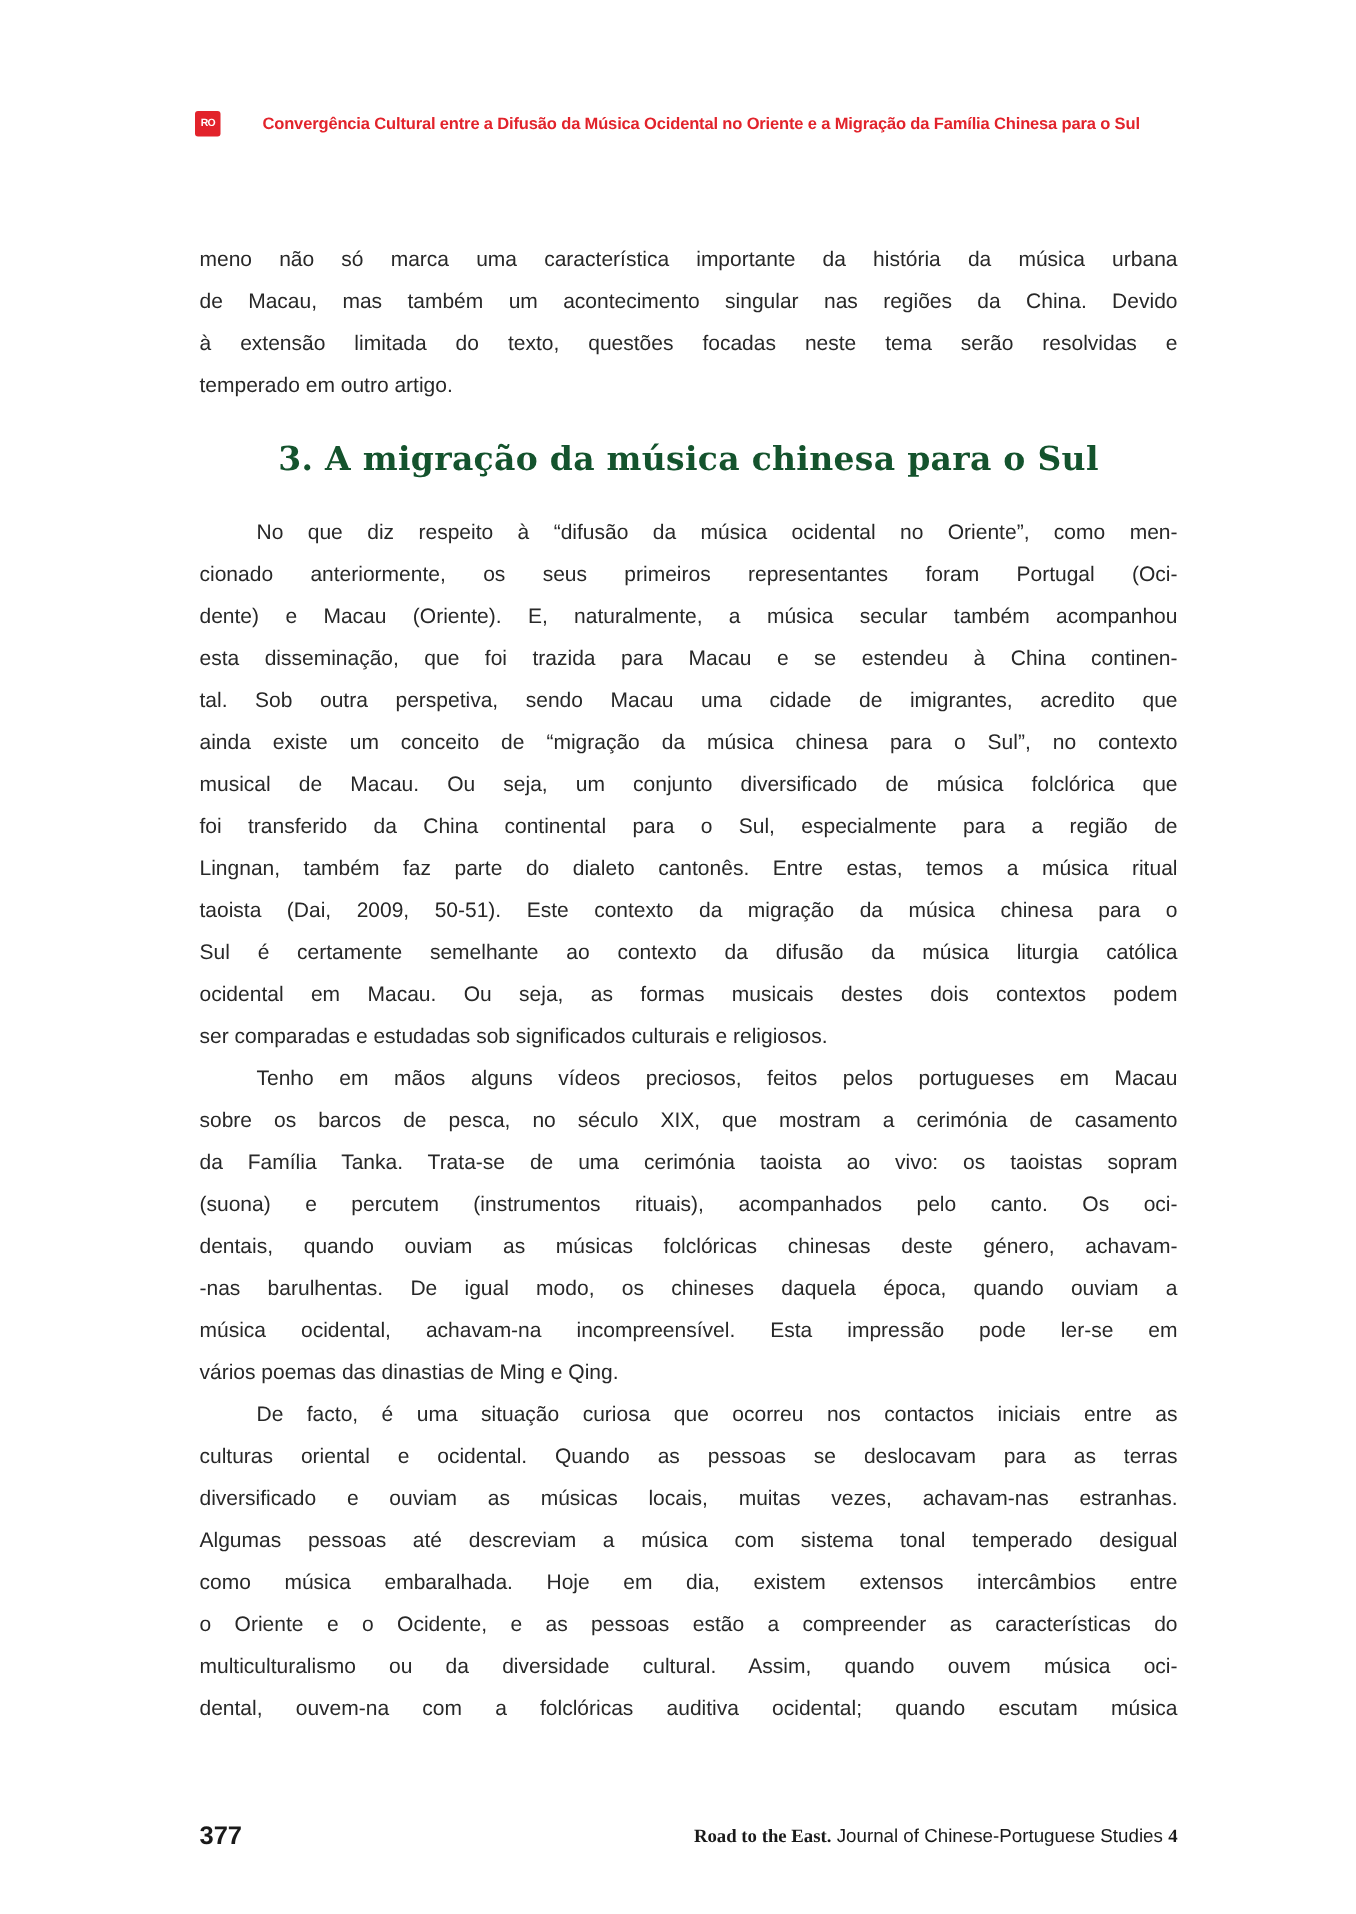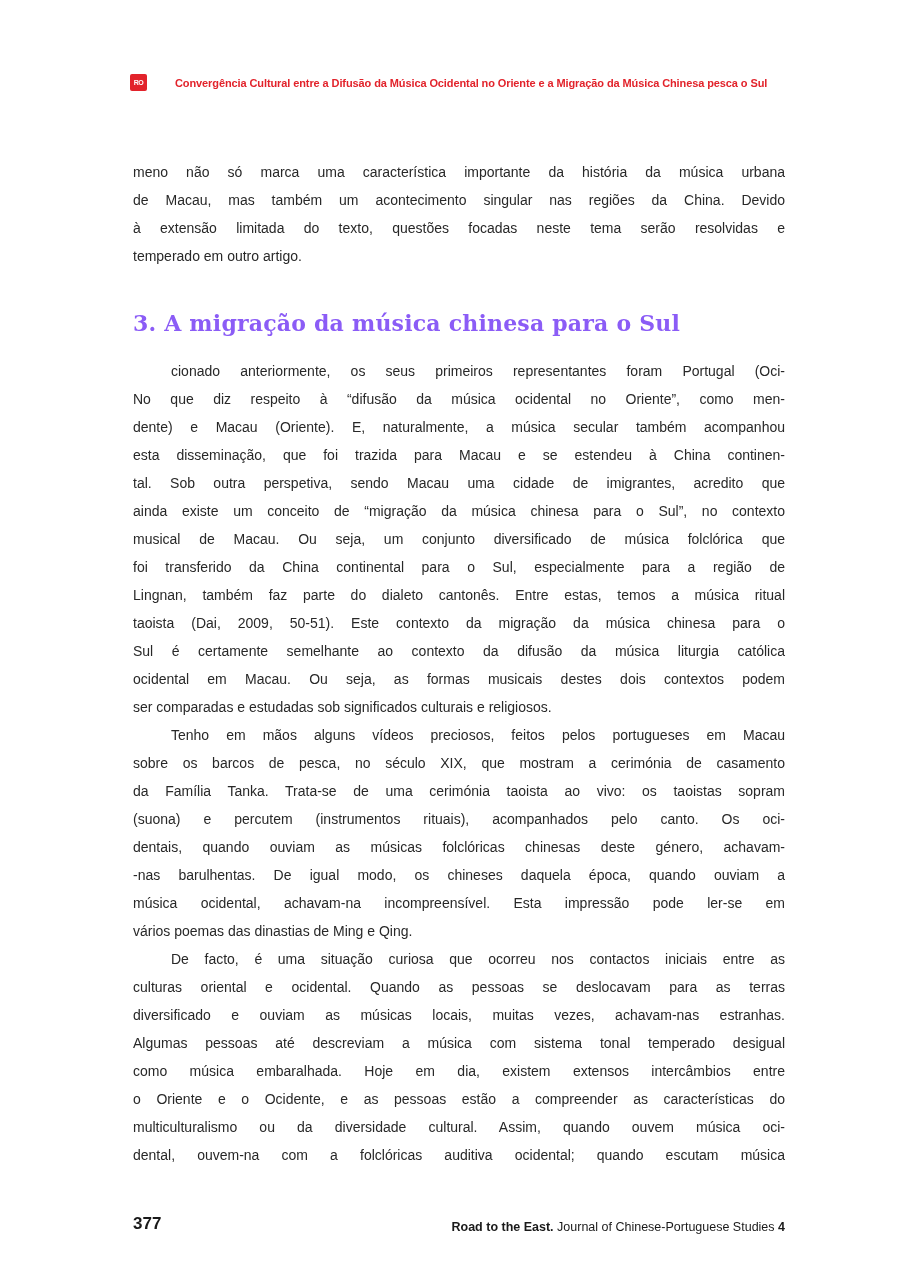--- a/index.html
+++ b/index.html
@@ -59,66 +59,67 @@
     text-align: justify;
     text-align-last: justify;
     white-space: normal;
   }
   .line-last { text-align-last: left; }
   .paragraph.indented .line:first-child { text-indent: 38px; }
 
   .section-heading {
     font-family: "DejaVu Serif", serif;
     font-weight: bold;
-    color: #8b5cf6;
+    color: #14532d;
     font-size: 22px;
     line-height: 30px;
-    margin-top: 38px;
+    margin-top: 21px;
     margin-bottom: 19px;
     letter-spacing: 0.2px;
+    text-align: center;
   }
 
   
   .footer {
     position: absolute;
     top: 1214px;
     left: 133px;
     width: 652px;
     display: flex;
     justify-content: space-between;
-    align-items: flex-end;
+    align-items: center;
   }
   .page-number { font-size: 17px; font-weight: bold; color: #1a1a1a; }
   .journal-line { font-size: 12.5px; color: #1a1a1a; }
-  .journal-line .bold { font-weight: bold; }
+  .journal-line .bold { font-weight: bold; font-family: Liberation Serif, serif; }
 </style>
 </head>
 <body>
 
 <div class="page">
 
   <div class="header">
     <div class="logo">RO</div>
-    <div class="running-title">Convergência Cultural entre a Difusão da Música Ocidental no Oriente e a Migração da Música Chinesa pesca o Sul</div>
+    <div class="running-title">Convergência Cultural entre a Difusão da Música Ocidental no Oriente e a Migração da Família Chinesa para o Sul</div>
   </div>
 
   <div class="main">
 
     <div class="paragraph">
         <div class="line">meno não só marca uma característica importante da história da música urbana</div>
         <div class="line">de Macau, mas também um acontecimento singular nas regiões da China. Devido</div>
         <div class="line">à extensão limitada do texto, questões focadas neste tema serão resolvidas e</div>
         <div class="line line-last">temperado em outro artigo.</div>
       </div>
 
     <h2 class="section-heading">3. A migração da música chinesa para o Sul</h2>
 
     <div class="paragraph indented">
+        <div class="line">No que diz respeito à “difusão da música ocidental no Oriente”, como men-</div>
         <div class="line">cionado anteriormente, os seus primeiros representantes foram Portugal (Oci-</div>
-        <div class="line">No que diz respeito à “difusão da música ocidental no Oriente”, como men-</div>
         <div class="line">dente) e Macau (Oriente). E, naturalmente, a música secular também acompanhou</div>
         <div class="line">esta disseminação, que foi trazida para Macau e se estendeu à China continen-</div>
         <div class="line">tal. Sob outra perspetiva, sendo Macau uma cidade de imigrantes, acredito que</div>
         <div class="line">ainda existe um conceito de “migração da música chinesa para o Sul”, no contexto</div>
         <div class="line">musical de Macau. Ou seja, um conjunto diversificado de música folclórica que</div>
         <div class="line">foi transferido da China continental para o Sul, especialmente para a região de</div>
         <div class="line">Lingnan, também faz parte do dialeto cantonês. Entre estas, temos a música ritual</div>
         <div class="line">taoista (Dai, 2009, 50-51). Este contexto da migração da música chinesa para o</div>
         <div class="line">Sul é certamente semelhante ao contexto da difusão da música liturgia católica</div>
         <div class="line">ocidental em Macau. Ou seja, as formas musicais destes dois contextos podem</div>

